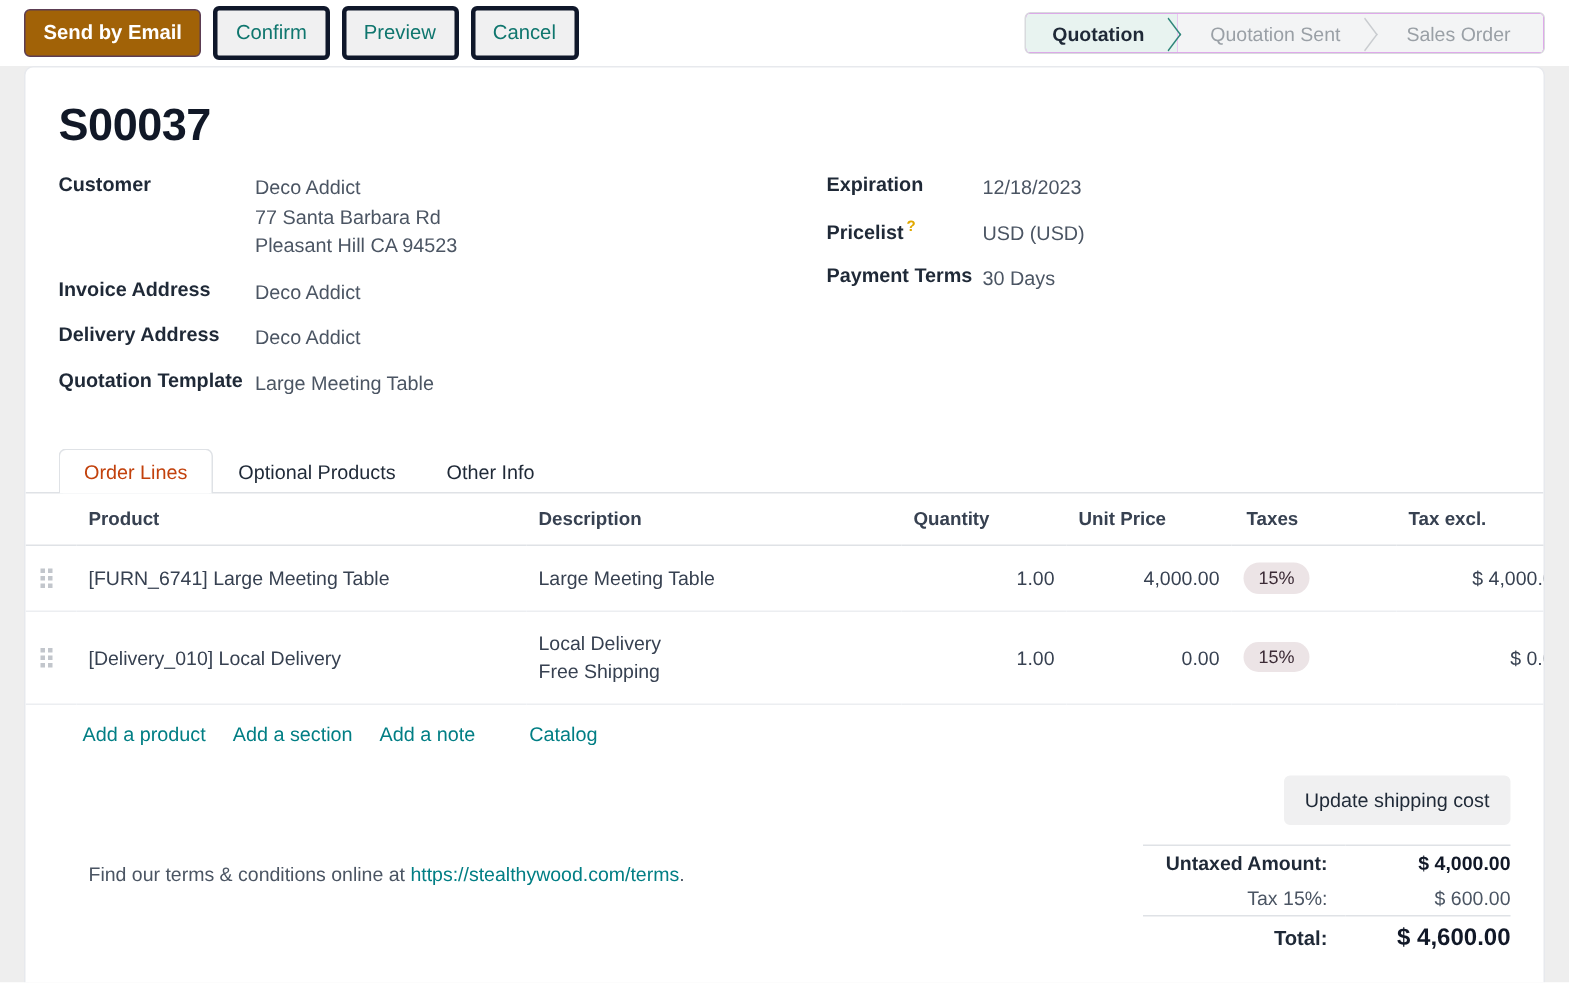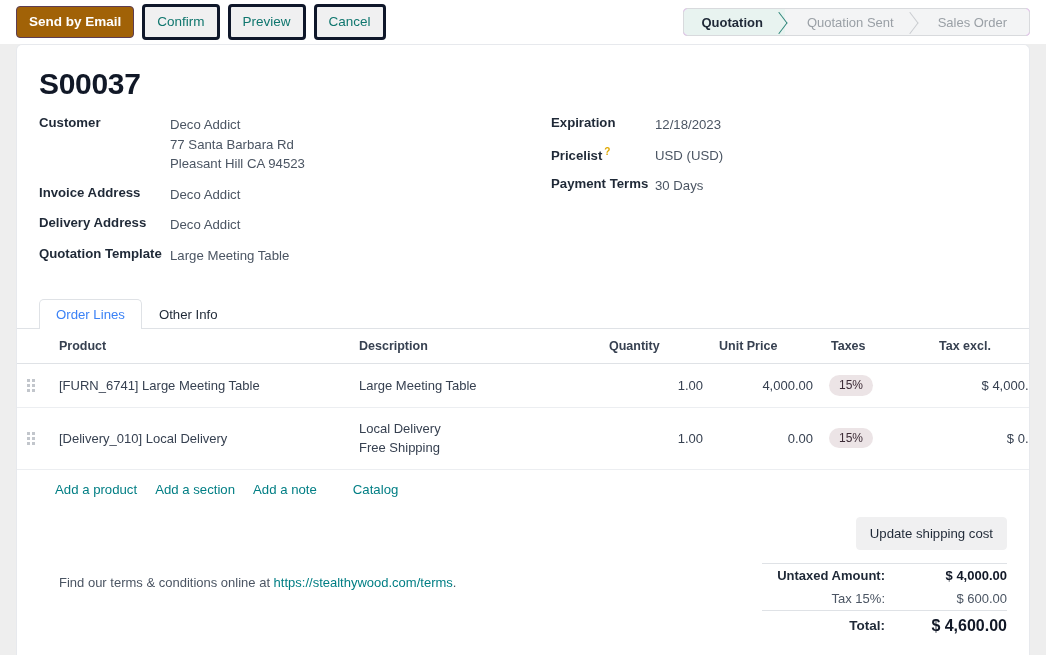--- a/index.html
+++ b/index.html
@@ -160,21 +160,21 @@
     border-bottom: none;
     border-radius: 5px 5px 0 0;
     cursor: pointer;
     position: relative;
     top: 1px;
     background: transparent;
   }
   .tab.active {
     background: #ffffff;
     border-color: #dfe2e6;
-    color: #3b82f6;
+    color: #c2410c;
   }
 
   
   table.lines {
     width: 100%;
     border-collapse: collapse;
     table-layout: fixed;
     font-size: 13px;
   }
   table.lines thead th {
@@ -343,20 +343,23 @@
         <div class="fl">Payment Terms</div>
         <div class="fv">30 Days</div>
       </div>
     </div>
 
   </div>
 
   <div class="notebook">
     <div class="tab active">
       <span>Order Lines</span>
+    </div>
+    <div class="tab">
+      <span>Optional Products</span>
     </div>
     <div class="tab">
       <span>Other Info</span>
     </div>
   </div>
 
   <table class="lines">
     <thead>
       <tr>
         <th class="c-handle"></th>

